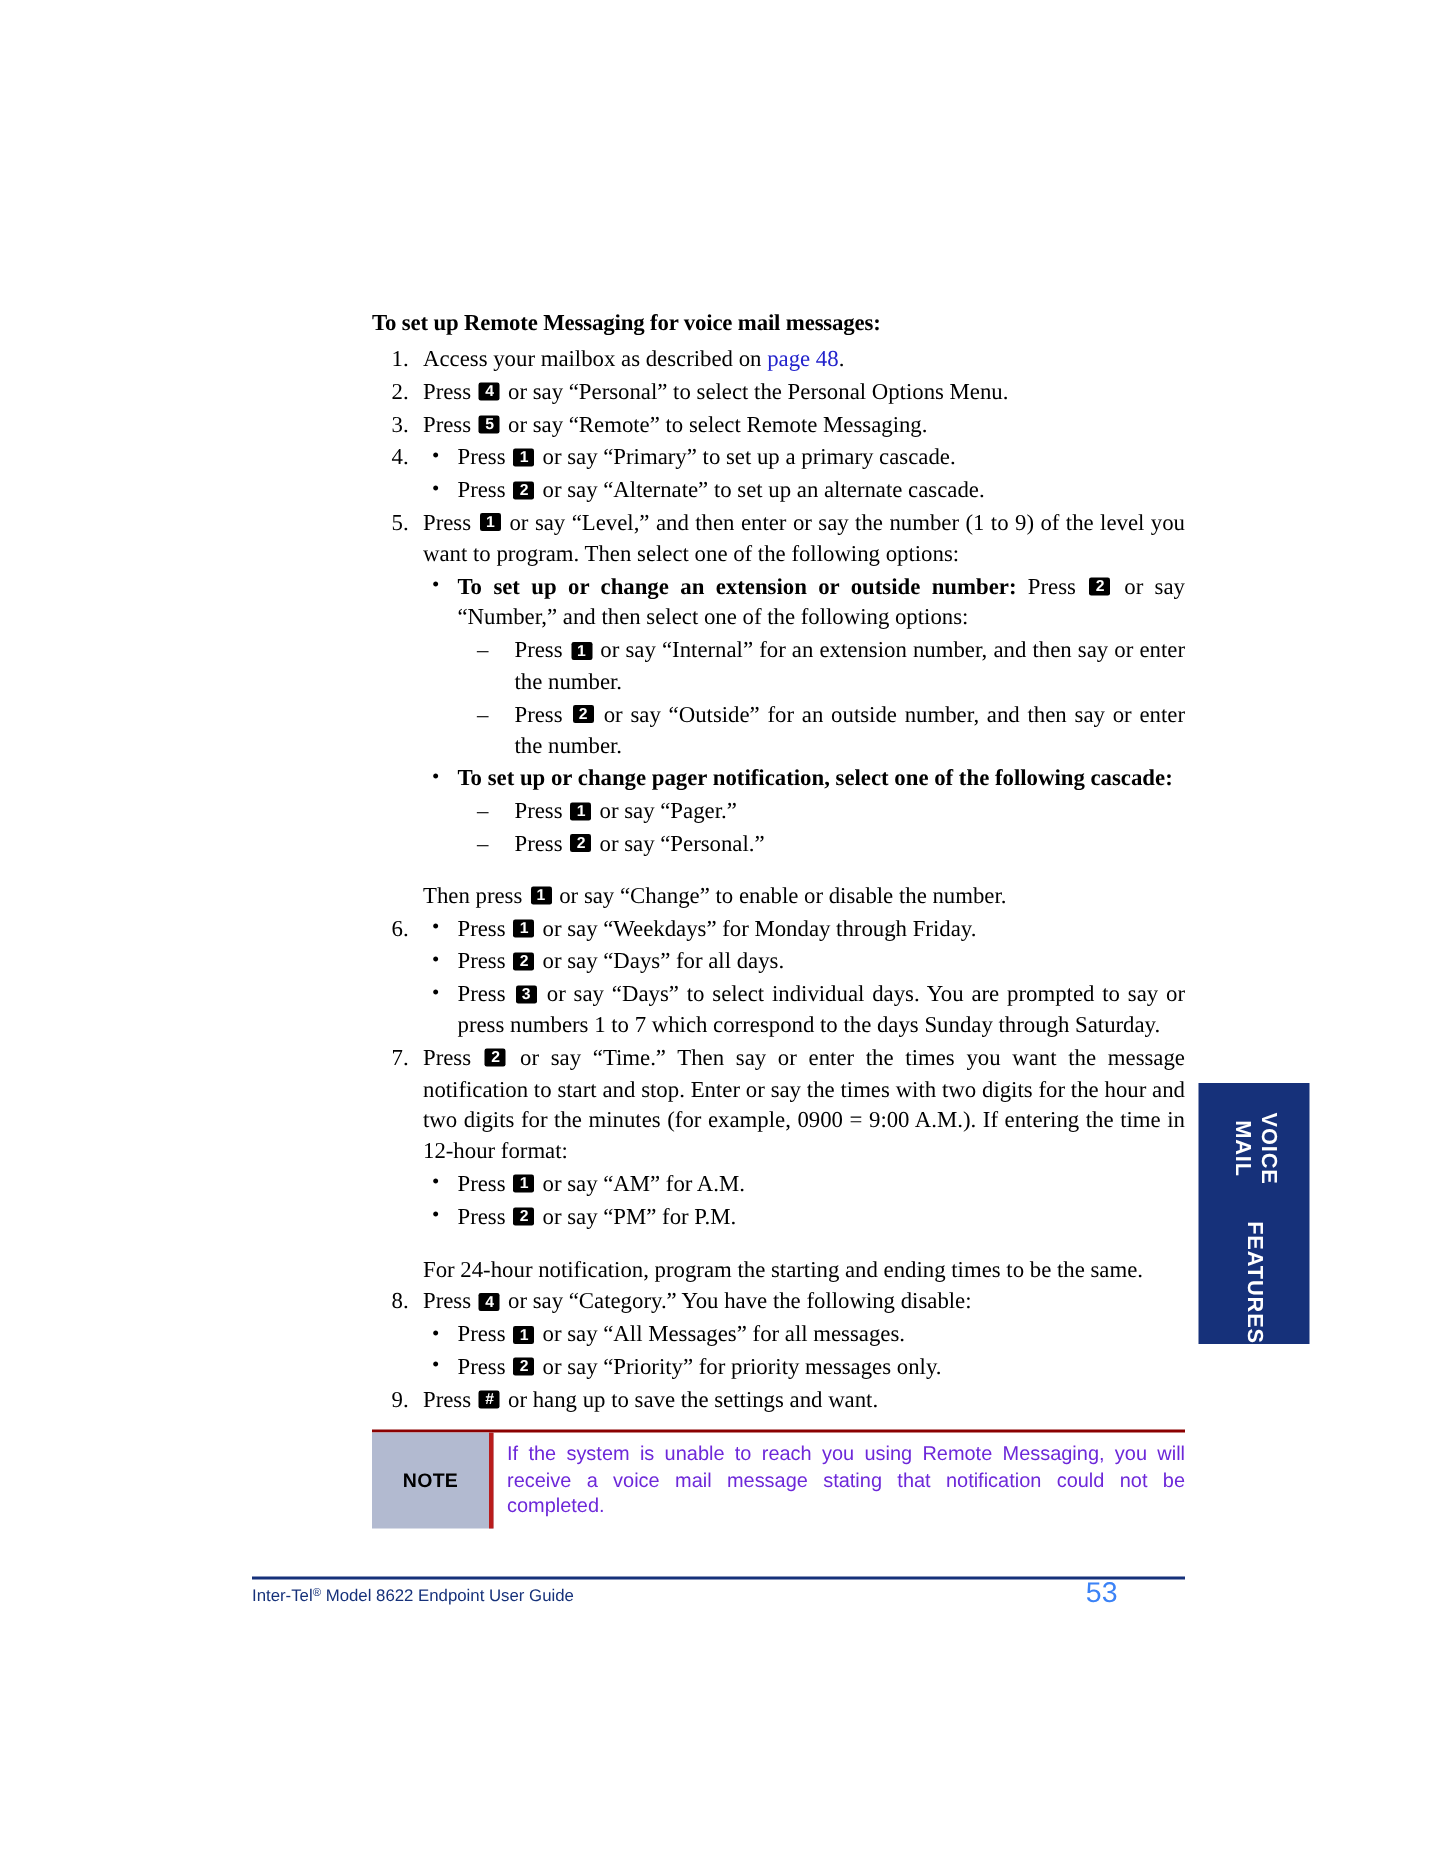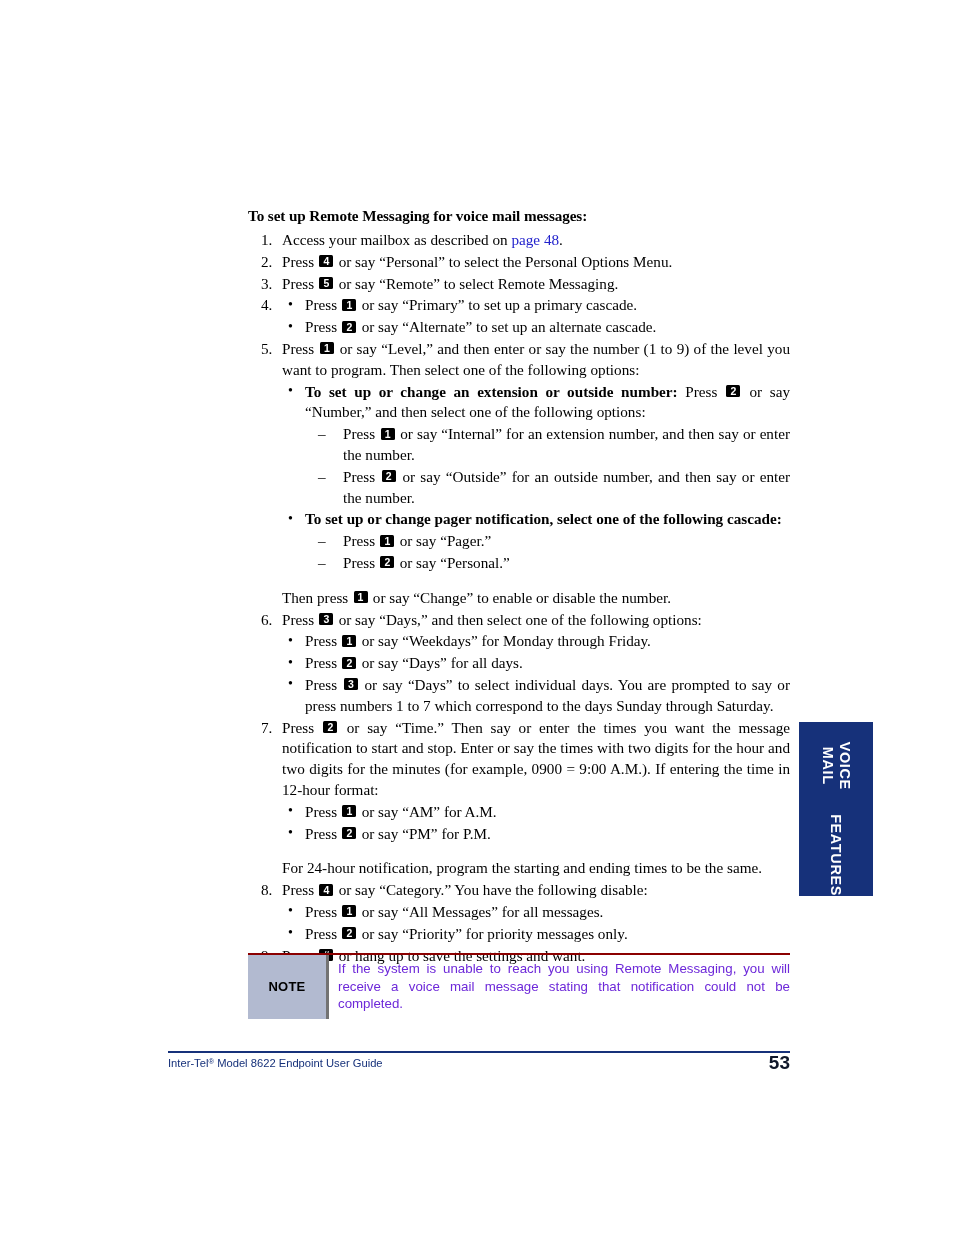--- a/index.html
+++ b/index.html
@@ -146,21 +146,21 @@
   }
   .note-inner {
     display: flex;
     align-items: stretch;
     min-height: 58px;
   }
   .note-label {
     width: 78px;
     flex: 0 0 78px;
     background: #b2bad0;
-    border-right: 3px solid #737373;
+    border-right: 3px solid #b91c1c;
     display: flex;
     align-items: center;
     justify-content: center;
     font-family: "Liberation Sans", "DejaVu Sans", sans-serif;
     font-weight: bold;
     font-size: 13px;
     color: #000000;
     letter-spacing: 0.2px;
   }
   .note-text {
@@ -219,28 +219,28 @@
     font-size: 11.2px;
     color: #16317a;
     white-space: nowrap;
   }
   .footer-left sup {
     font-size: 7.6px;
     vertical-align: 3px;
   }
   .footer-page {
     position: absolute;
-    left: 745px;
+    left: 700px;
     top: 1052px;
     width: 45px;
     text-align: right;
     font-family: "Liberation Sans", "DejaVu Sans", sans-serif;
-    font-weight: bold;
+    font-weight: normal;
     font-size: 19px;
-    color: #0f172a;
+    color: #3b82f6;
   }
 </style>
 </head>
 <body>
 
 <div class="page">
 
   <div class="content">
 
     <p class="heading">To set up Remote Messaging for voice mail messages:</p>
@@ -302,21 +302,20 @@
               </li>
             </ul>
           </li>
         </ul>
 
         <div class="contline"><span>Then press </span><span class="key">1</span><span> or say “Change” to enable or disable the number.</span></div>
       </li>
 
       <li class="step">
         <span class="num">6.</span>
-        <span class="stepbody"><span>Press </span><span class="key">3</span><span> or say “Days,” and then select one of the following options:</span></span>
         <ul class="bullets">
           <li>
             <span class="bdot">•</span><span>Press </span><span class="key">1</span><span> or say “Weekdays” for Monday through Friday.</span>
           </li>
           <li>
             <span class="bdot">•</span><span>Press </span><span class="key">2</span><span> or say “Days” for all days.</span>
           </li>
           <li>
             <span class="bdot">•</span><span>Press </span><span class="key">3</span><span> or say “Days” to select individual days. You are prompted to say or press numbers 1 to 7 which correspond to the days Sunday through Saturday.</span>
           </li>

